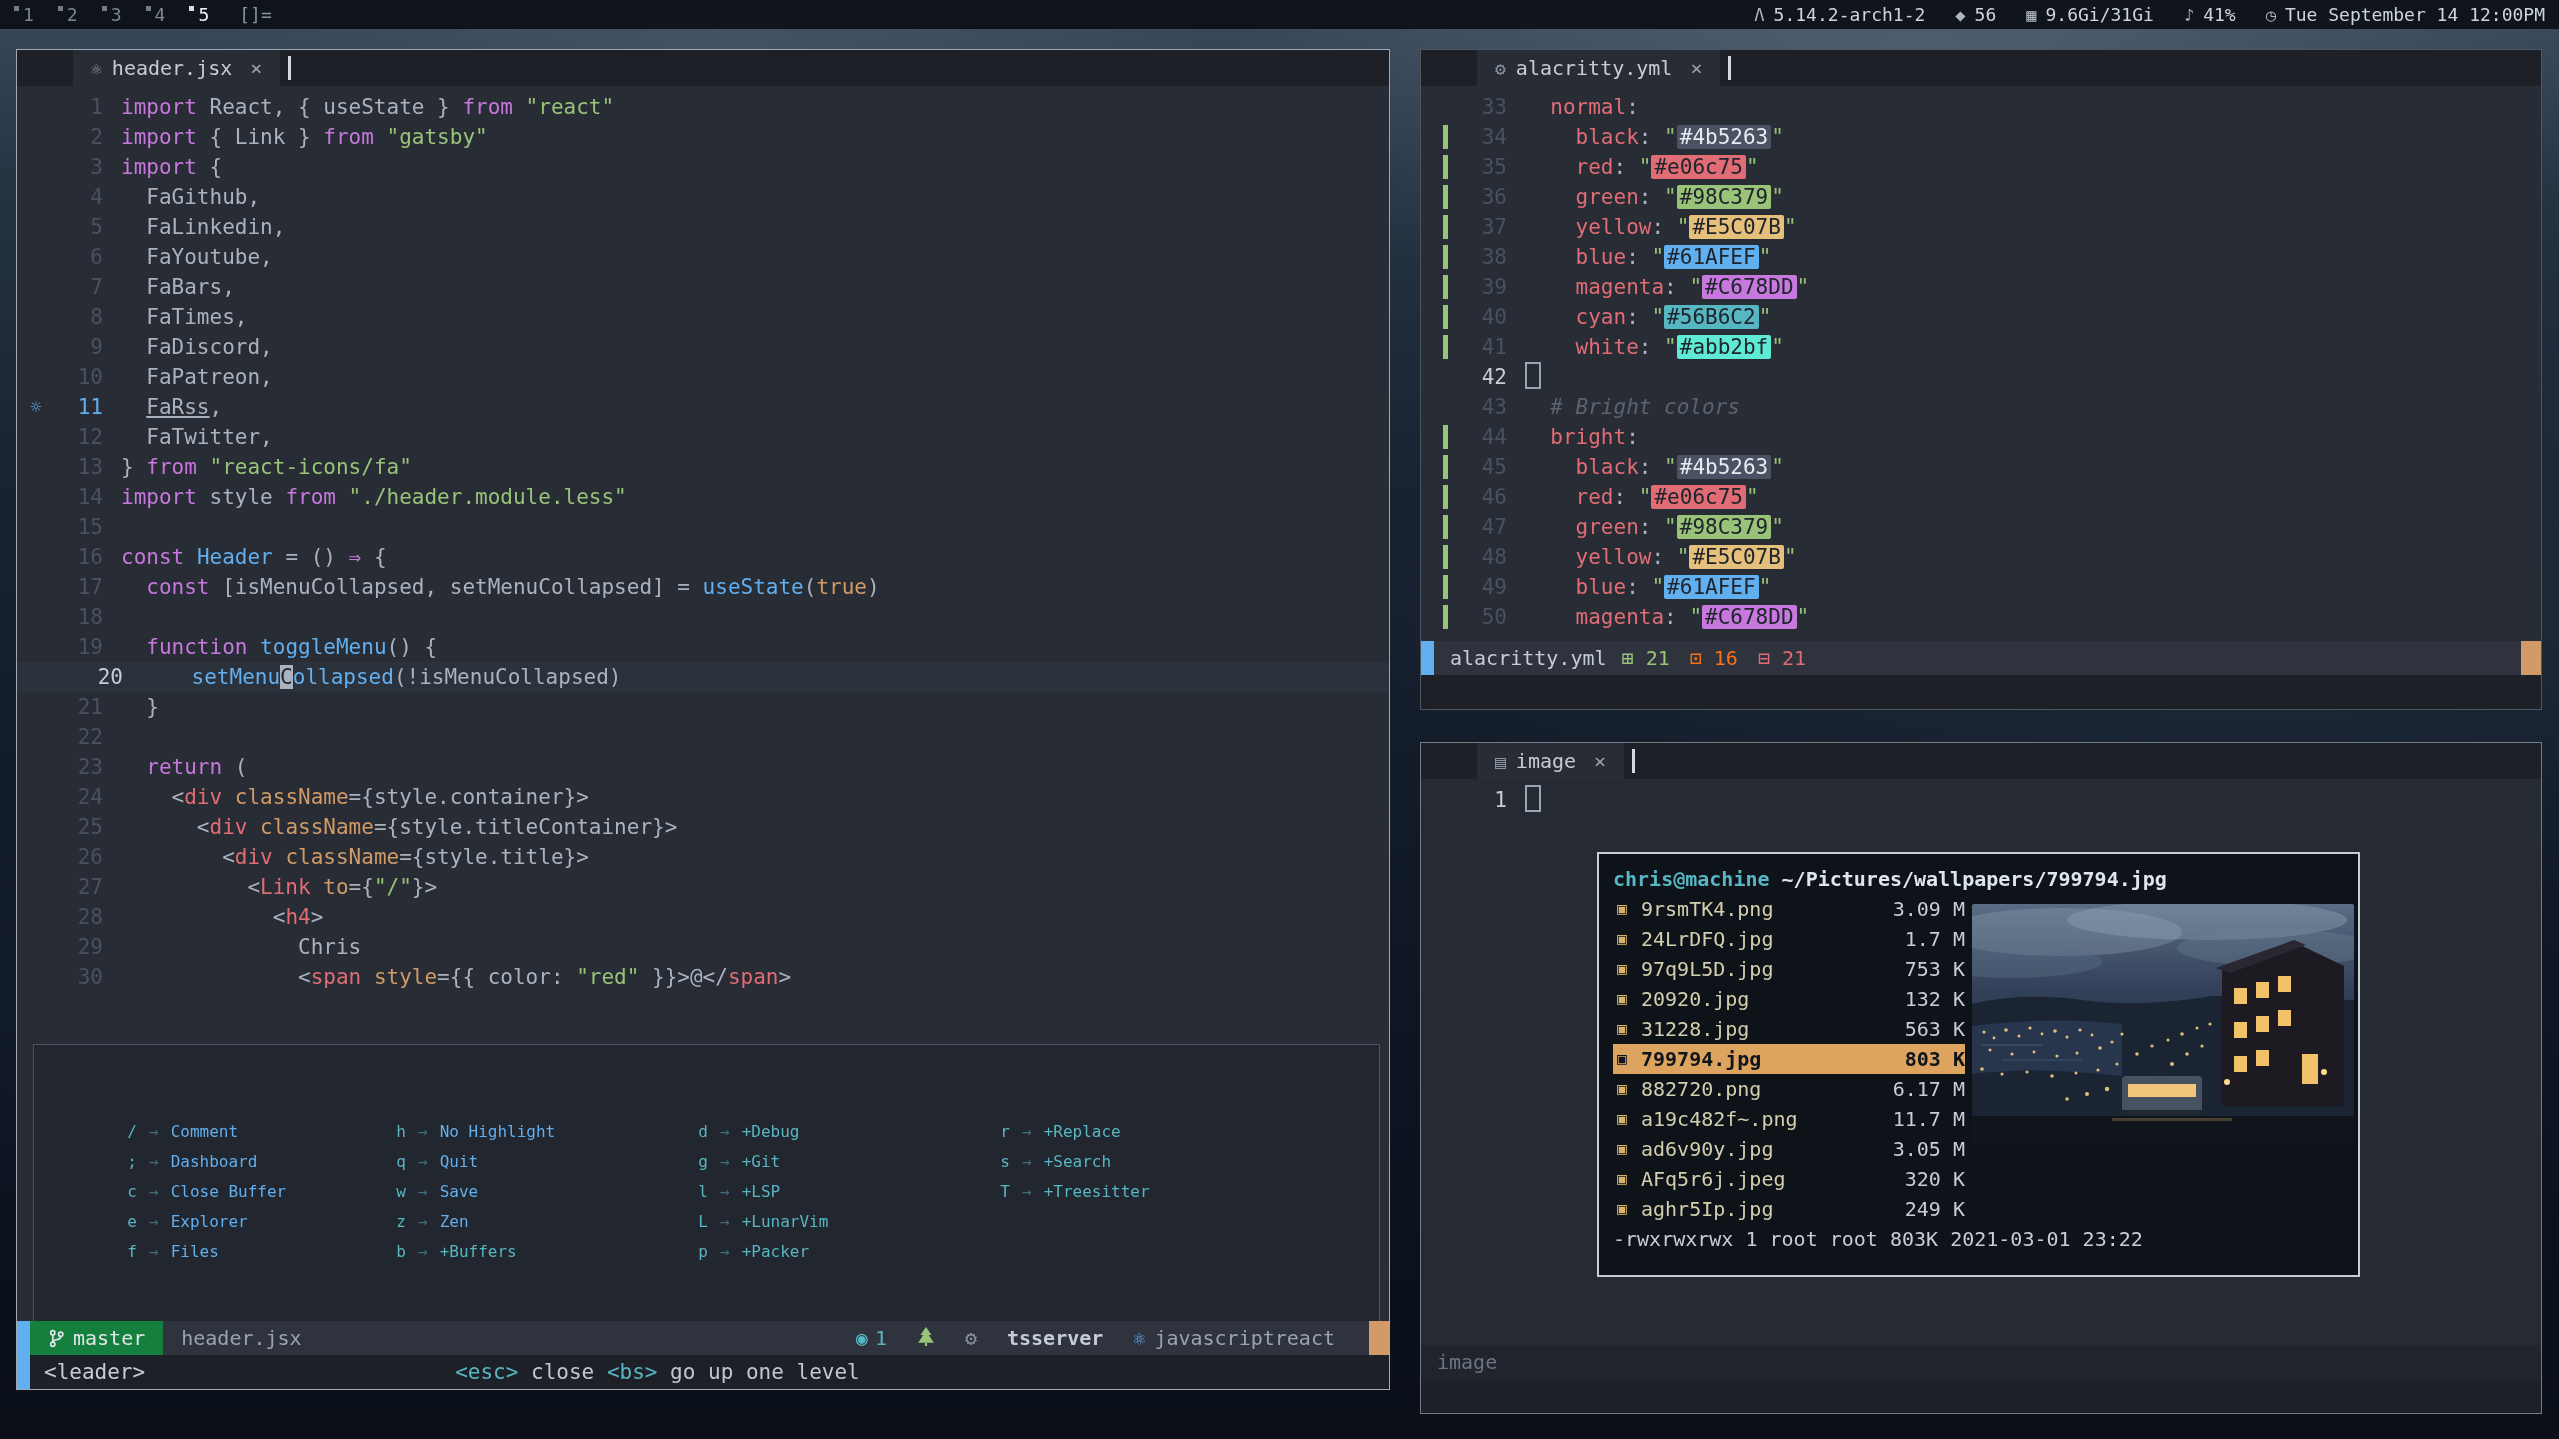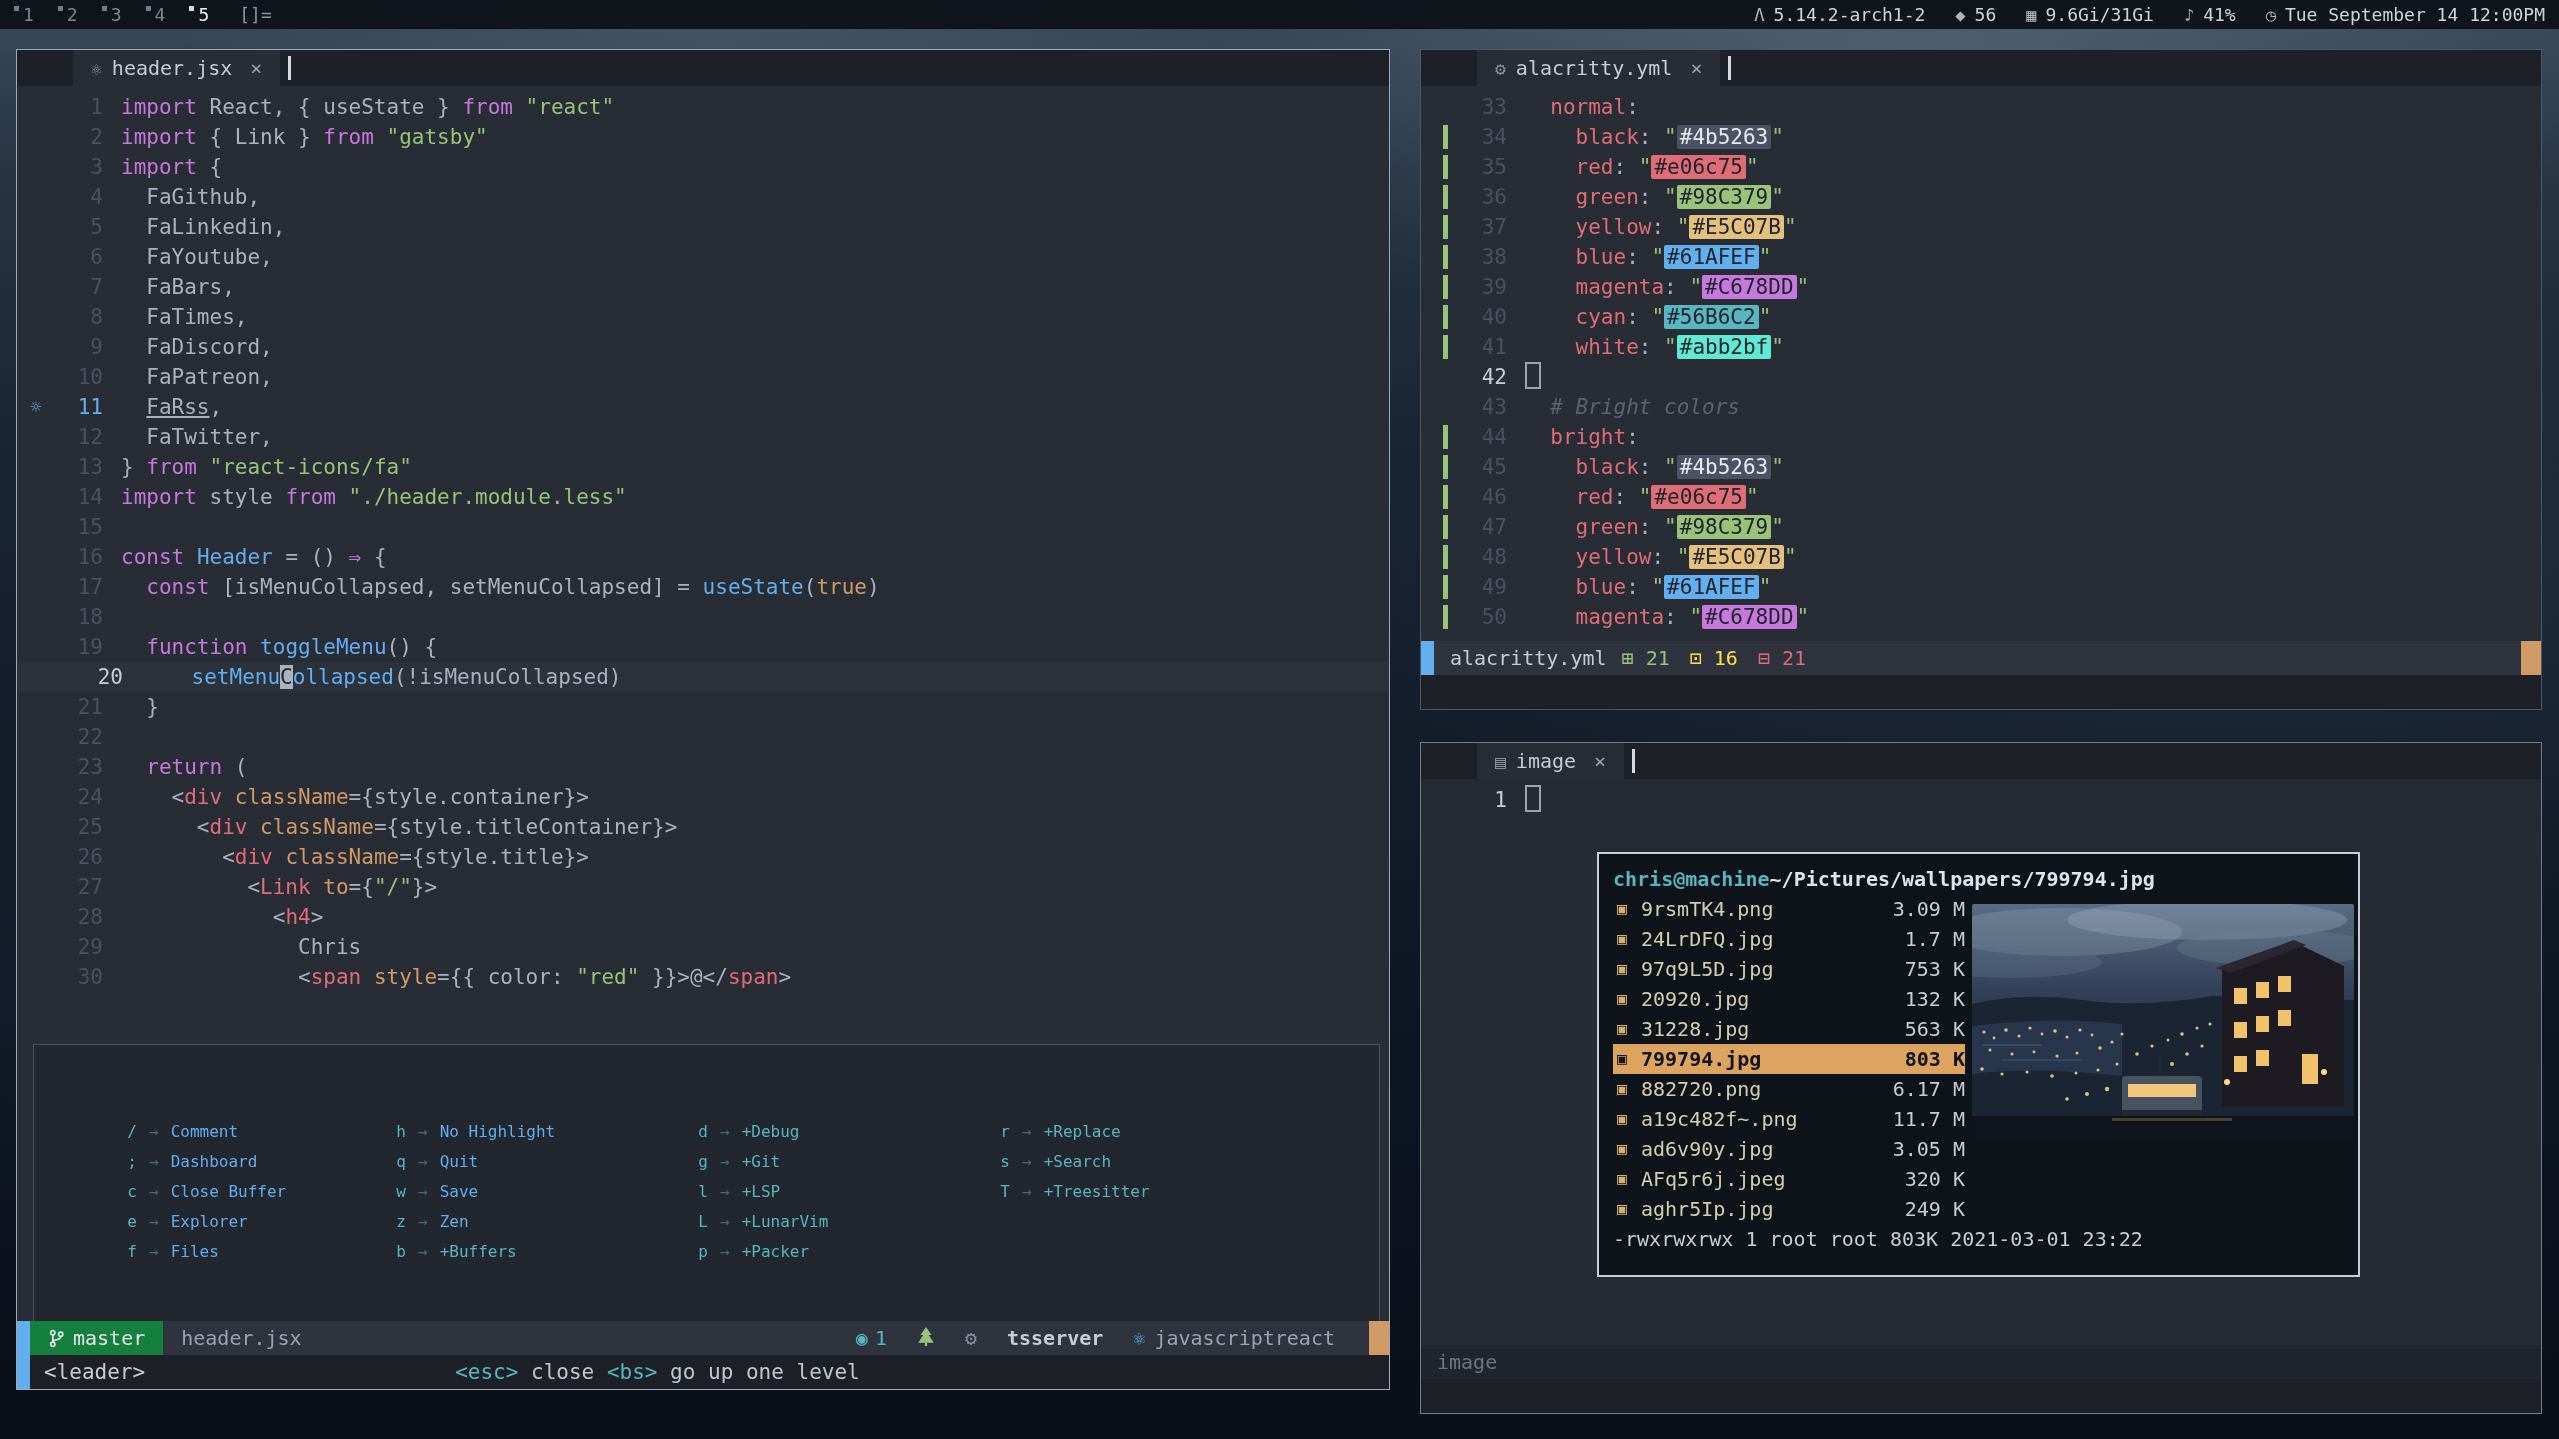--- a/index.html
+++ b/index.html
@@ -71,34 +71,34 @@
     padding:0 18px;height:34px;}
   .sl-file{margin-left:18px;color:#9aa3b2;}
   .sl-right{margin-left:auto;display:flex;align-items:center;gap:30px;margin-right:34px;}
   .sl-diag{color:#56b6c2;display:inline-flex;align-items:center;gap:7px;}
   .sl-gear{color:#8a93a2;}
   .sl-server{color:#c6ccd6;font-weight:bold;}
   .sl-ft{display:inline-flex;align-items:center;gap:9px;color:#9aa3b2;}
   .ft-i{color:#61afef;}
   .pos-block{width:20px;height:34px;background:#d19a66;flex:none;}
   .sl-counts{display:inline-flex;align-items:center;gap:20px;margin-left:15px;}
-  .git-added{color:#98c379;} .git-changed{color:#fde047;} .git-removed{color:#e06c75;}
+  .git-added{color:#98c379;} .git-changed{color:#f97316;} .git-removed{color:#e06c75;}
   .sl-file2{margin-left:16px;color:#c6ccd6;}
   
   .cmdline{height:34px;flex:none;background:#1d2127;display:flex;align-items:center;font-size:21px;color:#c8ccd4;}
   .cmd-block{width:13px;height:34px;background:#61afef;flex:none;margin-right:14px;}
   .cmd-hint{margin-left:310px;white-space:pre;}
   .hint-key{color:#56b6c2;} .hint-txt{color:#c0c7d0;}
   
   .content-br{background:#262b33;}
   .floatbox{position:absolute;left:176px;top:73px;width:763px;height:425px;background:#0e1219;
     border:2px solid #c9ced6;box-sizing:border-box;padding:10px 14px;font-size:20px;}
   .tline{height:30px;line-height:30px;white-space:pre;display:flex;align-items:center;}
   .prompt-user{color:#56b6c2;font-weight:bold;}
-  .prompt-path{color:#dfe5ee;font-weight:bold;}
+  .prompt-path{color:#dfe5ee;font-weight:bold;margin-left:12px;}
   .file-row{width:352px;height:30px;line-height:30px;display:flex;align-items:center;padding-left:4px;box-sizing:border-box;}
   .file-icon{color:#d8b26b;width:24px;flex:none;font-size:16px;}
   .file-name{color:#d3cfae;flex:1;white-space:pre;}
   .file-size{color:#c8ccd4;white-space:pre;}
   .file-row.selected{background:#dca45f;}
   .file-row.selected .file-icon,.file-row.selected .file-name,.file-row.selected .file-size{color:#10141b;font-weight:bold;}
   .perms{color:#c8ccd4;white-space:pre;height:30px;line-height:30px;}
   .preview{position:absolute;top:50px;right:4px;width:382px;height:238px;overflow:hidden;border-radius:2px;}
   .sl-simple{height:34px;flex:none;background:#20242c;display:flex;align-items:center;padding-left:16px;
     font-size:20px;color:#6e7582;}

